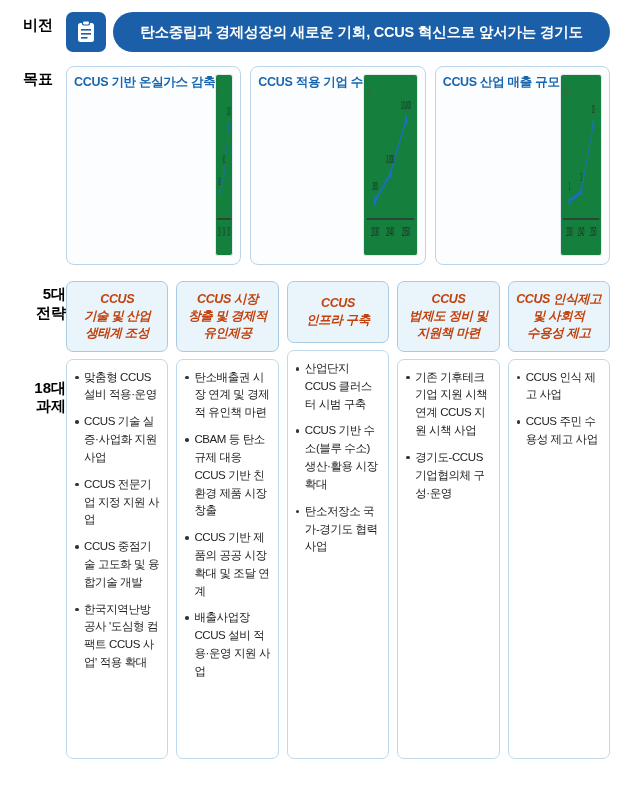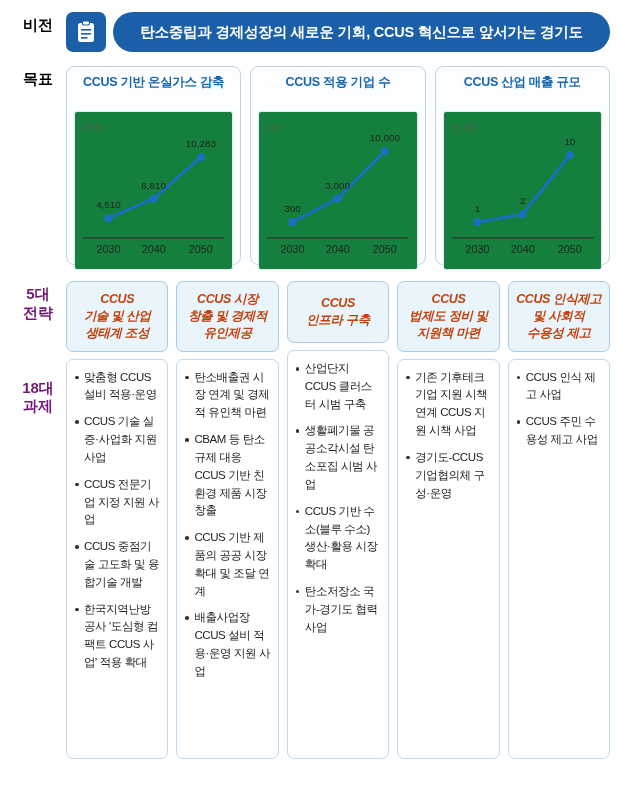--- a/index.html
+++ b/index.html
@@ -82,22 +82,21 @@
   }
   .goal-card {
     flex: 1 1 0;
     border: 1px solid #bcd4e8;
     border-radius: 8px;
     background: #fbfdff;
     padding: 7px 7px 8px 7px;
     box-sizing: border-box;
     height: 199px;
     display: flex;
-    flex-direction: column;
-    gap: 16px;
+    flex-direction: row;
   }
   .goal-title {
     text-align: center;
     color: #1766b0;
     font-weight: bold;
     font-size: 12.5px;
     margin-bottom: 4px;
     letter-spacing: -0.3px;
   }
   .goal-chart {
@@ -110,24 +109,24 @@
   .goal-chart svg { display: block; }
 
   
   .strategy-row { margin-top: 16px; }
   .label-stack {
     width: 56px;
     flex: 0 0 56px;
     padding-top: 4px;
   }
   .label-strategy, .label-tasks {
-    color: #701a75;
+    color: #000000;
     font-weight: bold;
     font-size: 15px;
-    text-align: center;
+    text-align: right;
     line-height: 1.25;
   }
   .label-tasks { margin-top: 56px; }
 
   .columns {
     flex: 1;
     display: flex;
     gap: 8px;
   }
   .col {
@@ -330,21 +329,20 @@
       <div class="col">
         <div class="col-head">
           <span>
             <span>CCUS</span><br>
             <span>인프라 구축</span>
           </span>
         </div>
         <div class="col-body">
           <ul class="tasks">
             <li>산업단지 CCUS 클러스터 시범 구축</li>
-            <li>생활폐기물 공공소각시설 탄소포집 시범 사업</li>
             <li>CCUS 기반 수소(블루 수소) 생산·활용 시장 확대</li>
             <li>탄소저장소 국가-경기도 협력 사업</li>
           </ul>
         </div>
       </div>
 
       <div class="col">
         <div class="col-head">
           <span>
             <span>CCUS</span><br>

